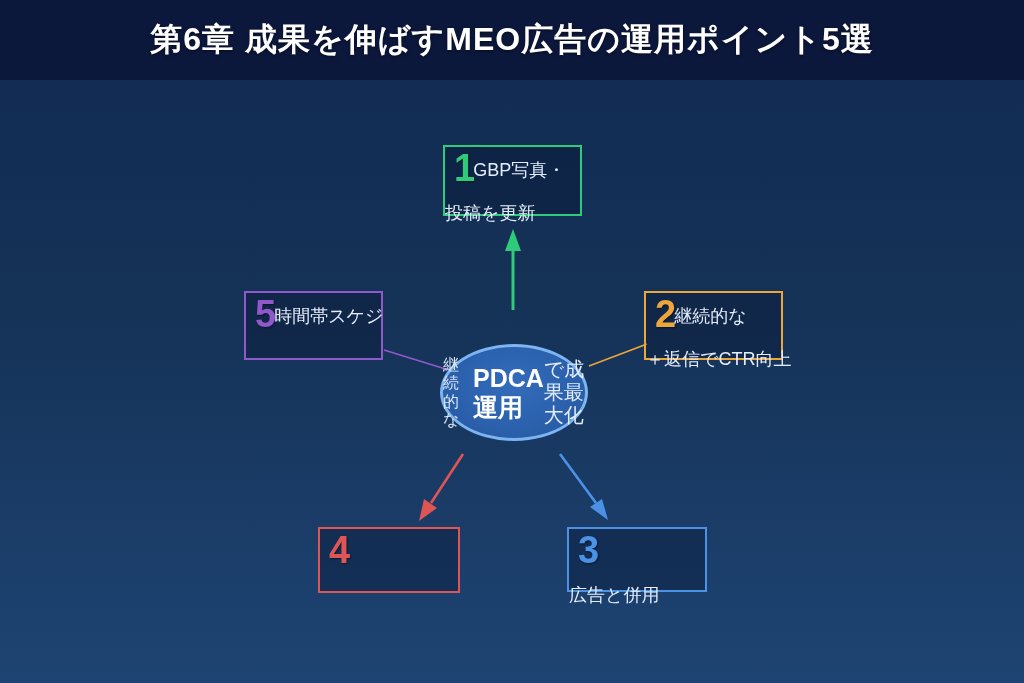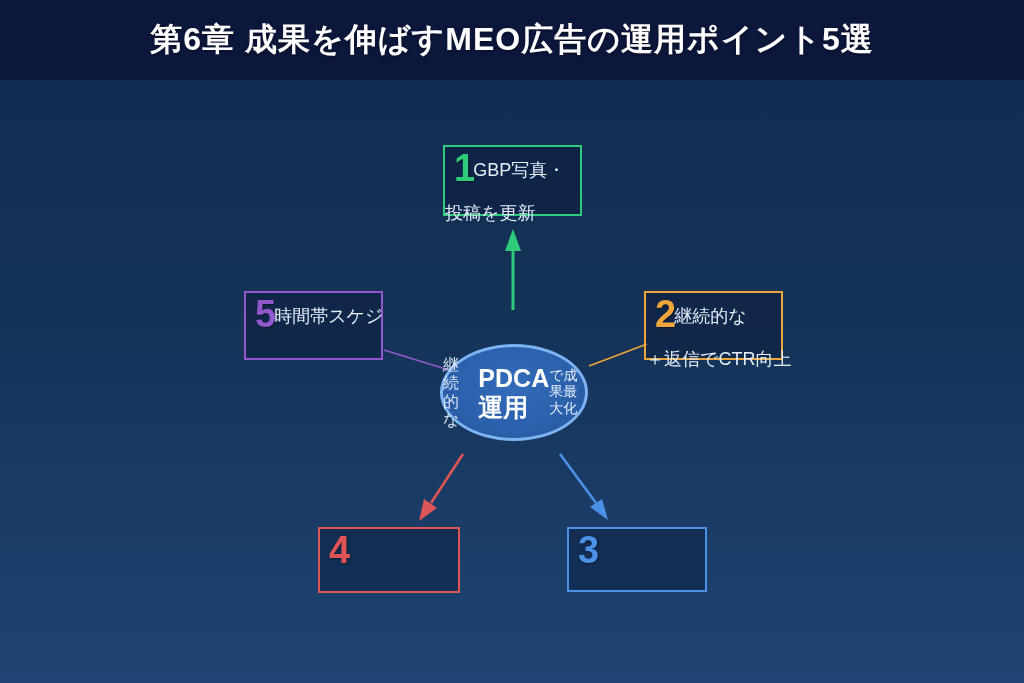--- a/index.html
+++ b/index.html
@@ -46,21 +46,21 @@
     border: 3px solid #7db4f2;
     border-radius: 50%;
     background: radial-gradient(ellipse at 50% 42%, #336cba 0%, #2b61ad 55%, #27569d 100%);
     display: flex;
     align-items: center;
     justify-content: center;
     color: #d8e6f8;
   }
   .center-l1 { font-size: 16px; line-height: 1.15; }
   .center-l2 { font-size: 25px; font-weight: 800; color: #ffffff; line-height: 1.15; margin-left: 8px; }
-  .center-l3 { font-size: 14px; line-height: 1.15; color: #e3edfa; font-family: Liberation Mono, monospace; }
+  .center-l3 { font-size: 20px; line-height: 1.15; color: #e3edfa; }
 
   .point-box {
     position: absolute;
     border: 2px solid var(--accent, #888);
     background: rgba(9, 22, 50, 0.38);
     color: #e4edfa;
   }
   .row1 {
     display: flex;
     align-items: flex-start;
@@ -138,20 +138,21 @@
       <span class="num">2</span>
       <span class="l1">継続的な</span>
     </div>
     <div class="l2">＋返信でCTR向上</div>
   </div>
 
   <div class="point-box box-3" style="--accent: #4b92e6;">
     <div class="row1">
       <span class="num">3</span>
     </div>
+    <div class="l2">広告と併用</div>
   </div>
 
   <div class="point-box box-4" style="--accent: #dd5555;">
     <div class="row1">
       <span class="num">4</span>
     </div>
   </div>
 
   <div class="point-box box-5" style="--accent: #9158cc;">
     <div class="row1">

